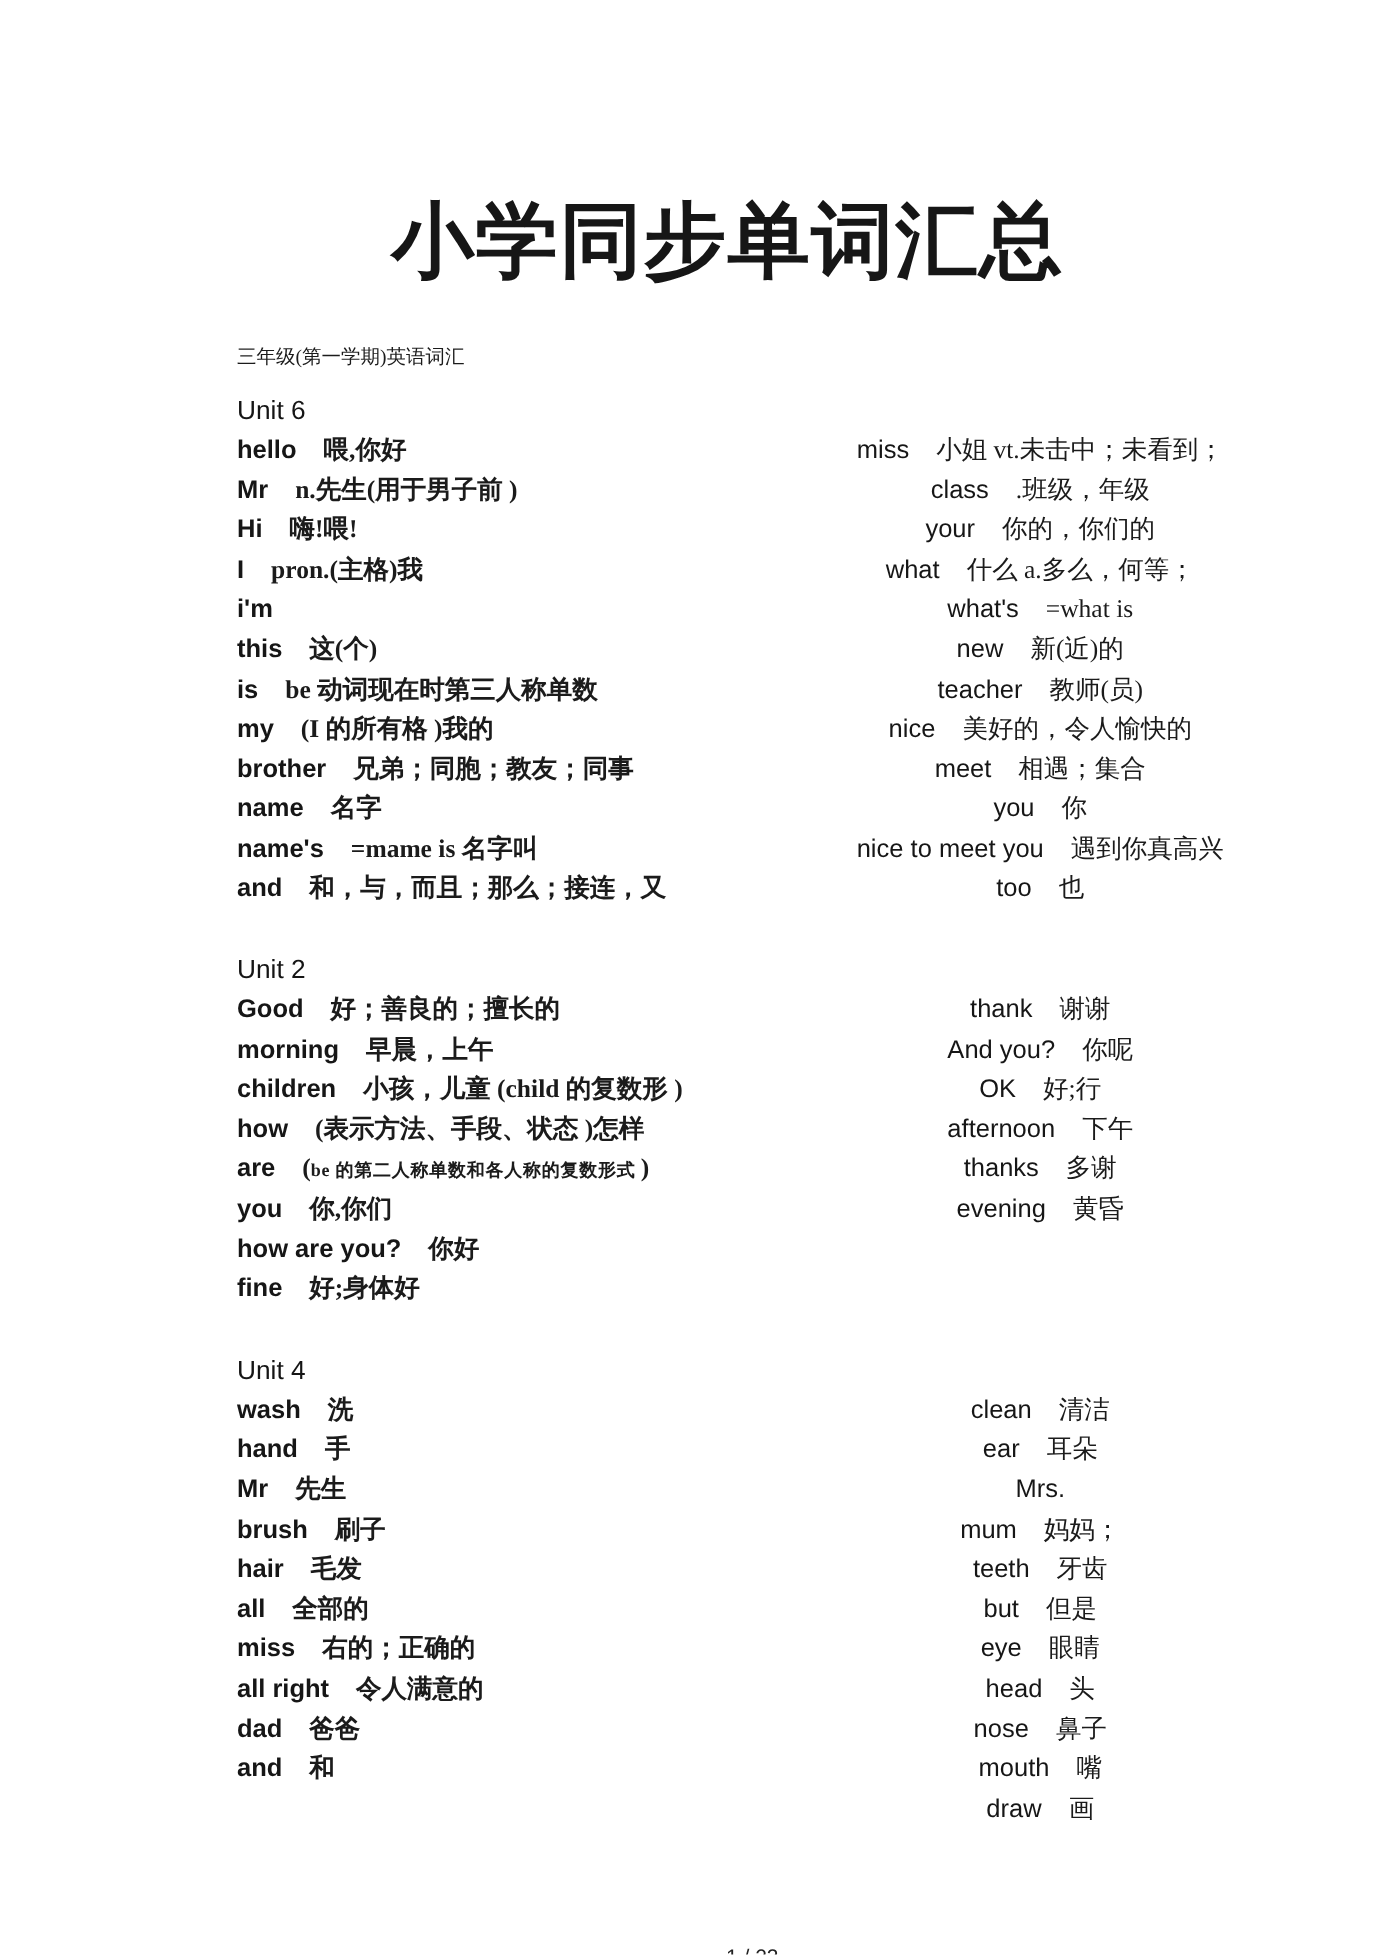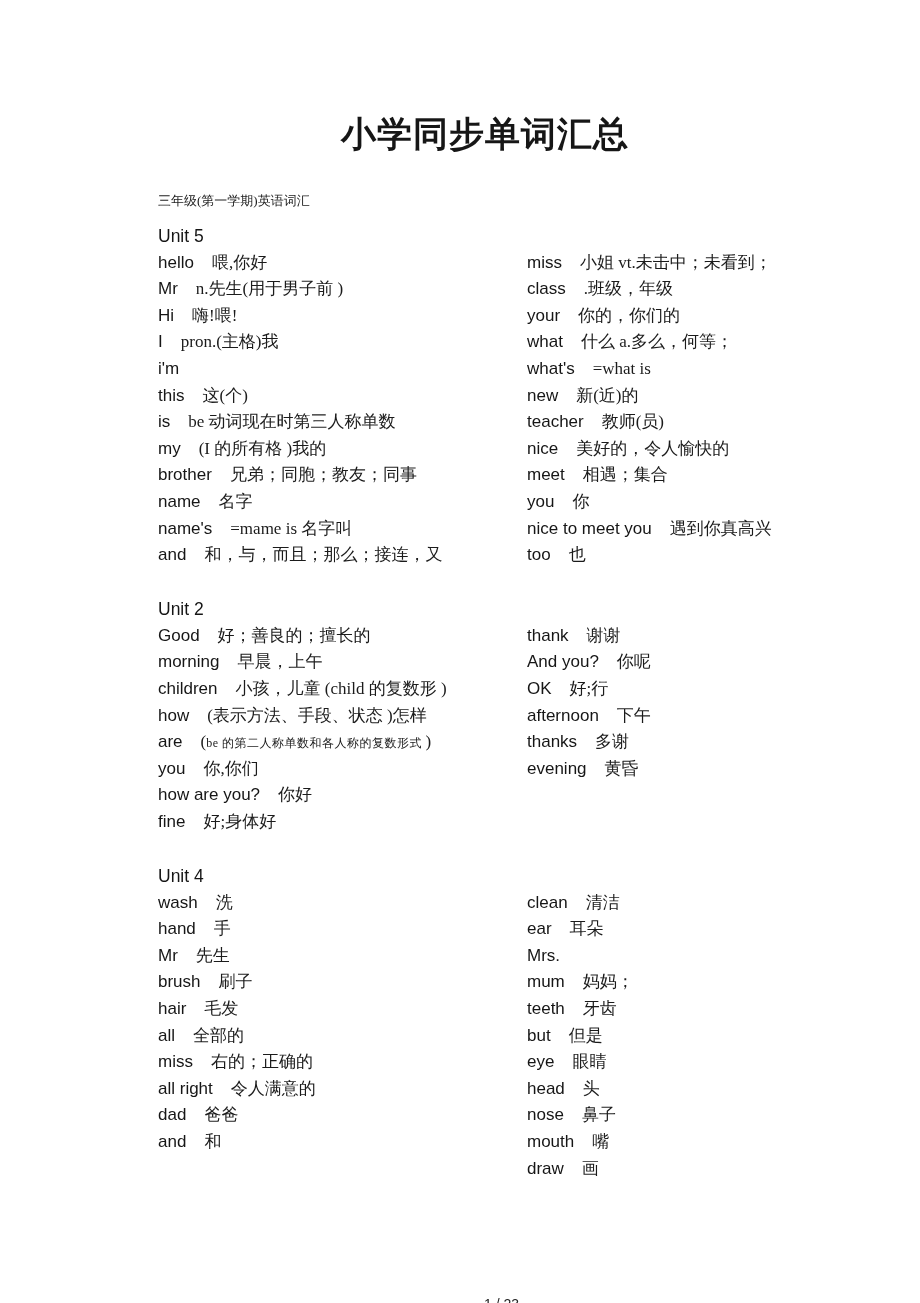--- a/index.html
+++ b/index.html
@@ -14,21 +14,21 @@
     overflow: hidden;
     color: #1b1b1b;
     font-family: "Liberation Sans", sans-serif;
   }
   .doc-title {
     padding-top: 92px;
     padding-left: 50px; 
     text-align: center;
     font-family: "Liberation Serif", "DejaVu Serif", serif;
     font-weight: 700;
-    font-size: 35px;
+    font-size: 55px;
     line-height: 1.15;
     color: #161616;
     letter-spacing: 1px;
   }
   .subtitle {
     margin-top: 36px;
     margin-left: 158px;
     font-family: "Liberation Serif", "DejaVu Serif", serif;
     font-size: 13px;
     color: #1b1b1b;
@@ -43,22 +43,22 @@
     margin: 0;
     font-size: 17.5px;
     font-weight: 400;
     height: 28px;
     line-height: 28px;
     color: #151515;
     font-family: "Liberation Sans", sans-serif;
   }
   .cols { display: flex; align-items: flex-start; }
   .col { display: block; }
-  .col.left  { width: 369px; flex: 0 0 369px; }
-  .col.right { flex: 1; }
+  .col.left  { width: 369px; flex: 0 0 369px; font-weight: bold; }
+  .col.right { flex: 1; text-align: center; }
   .row {
     height: 26.6px;
     line-height: 26.6px;
     white-space: nowrap;
   }
   .w {
     font-family: "Liberation Sans", sans-serif;
     font-size: 17px;
     color: #161616;
   }
@@ -86,21 +86,21 @@
 </style>
 </head>
 <body>
 
 <h1 class="doc-title">小学同步单词汇总</h1>
 
 <div class="subtitle">三年级(第一学期)英语词汇</div>
 
 <main class="units">
     <section class="unit">
-      <h2 class="unit-header">Unit 5</h2>
+      <h2 class="unit-header">Unit 6</h2>
       <div class="cols">
         <div class="col left">
           <div class="row"><span class="w">hello</span><span class="d">喂,你好</span></div>
           <div class="row"><span class="w">Mr</span><span class="d">n.先生(用于男子前 )</span></div>
           <div class="row"><span class="w">Hi</span><span class="d">嗨!喂!</span></div>
           <div class="row"><span class="w">I</span><span class="d">pron.(主格)我</span></div>
           <div class="row"><span class="w">i'm</span><span class="d empty"></span></div>
           <div class="row"><span class="w">this</span><span class="d">这(个)</span></div>
           <div class="row"><span class="w">is</span><span class="d">be 动词现在时第三人称单数</span></div>
           <div class="row"><span class="w">my</span><span class="d">(I 的所有格 )我的</span></div>

